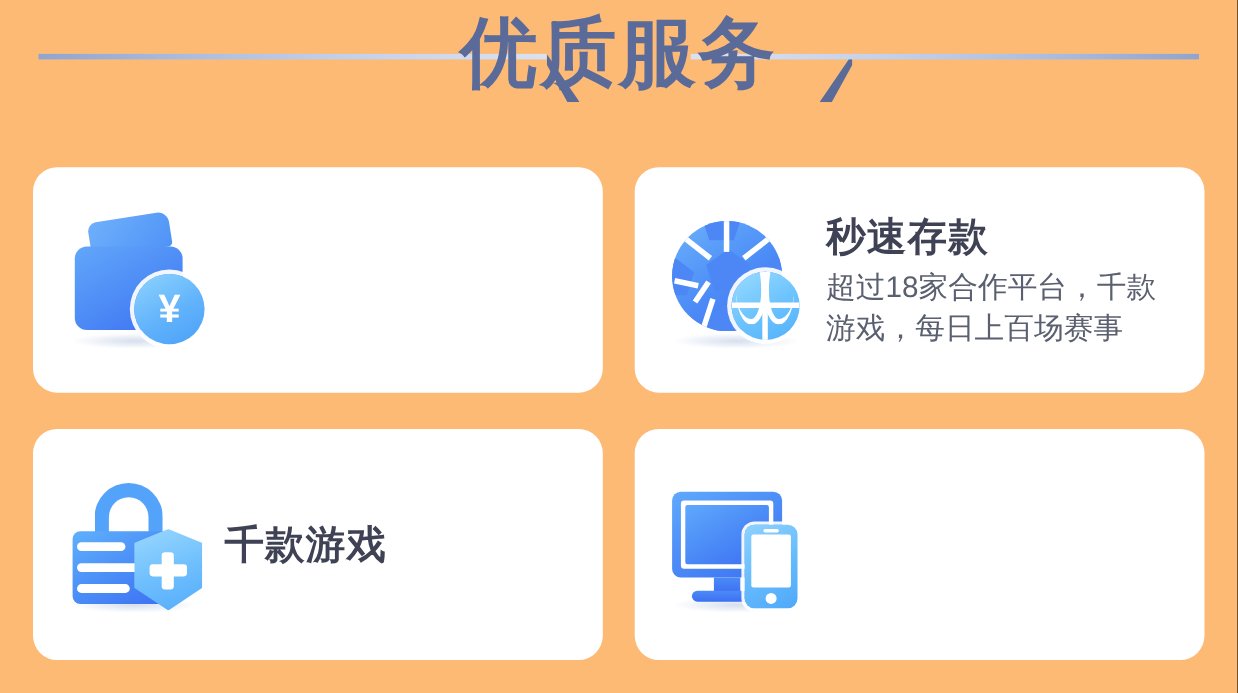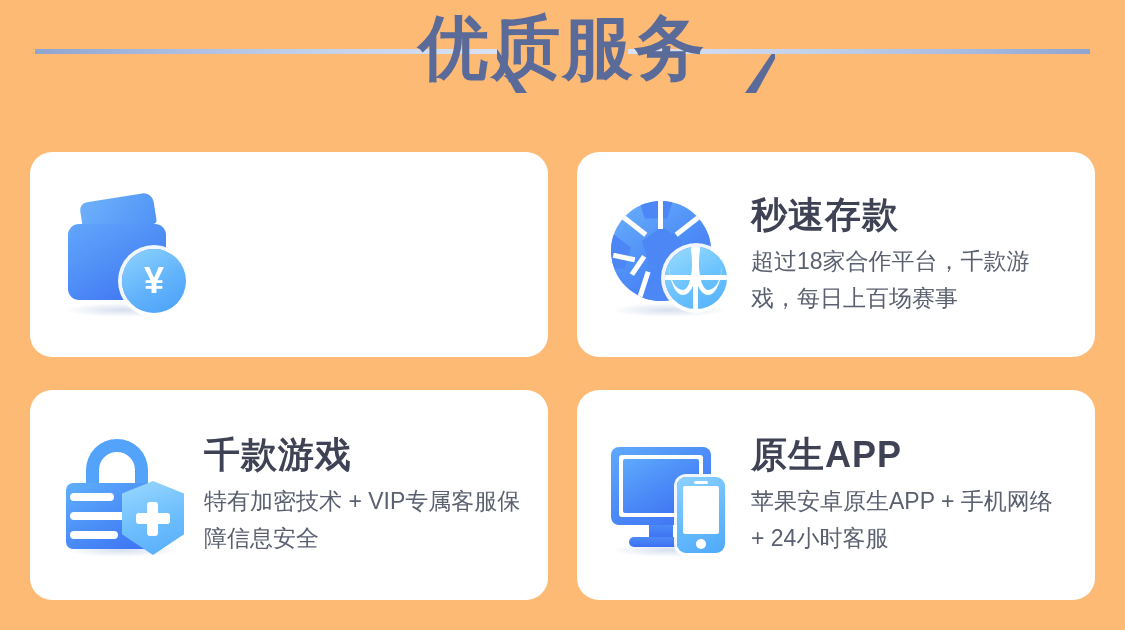--- a/index.html
+++ b/index.html
@@ -75,21 +75,21 @@
   .card-title {
     font-size:36px; line-height:44px; font-weight:bold;
     color:#3f4254; letter-spacing:1px;
     white-space:nowrap;
   }
   .card-desc {
     margin-top:6px;
     font-size:25px; line-height:35px;
     color:#5b6070; font-weight:normal;
   }
-  .card-desc.wide { font-size:23px; line-height:37px; }
+  .card-desc.wide { font-size:27px; line-height:37px; }
 
   
   .ishadow {
     position:absolute; left:6px; bottom:2px; width:112px; height:14px;
     background:radial-gradient(ellipse at center, rgba(120,150,200,.30) 0%, rgba(120,150,200,0) 72%);
     border-radius:50%;
   }
 
   
   .wallet-flap {
@@ -281,40 +281,35 @@
         <div class="lock-body"></div>
         <div class="lock-slot" style="left:10px;top:62px;width:44px;"></div>
         <div class="lock-slot" style="left:10px;top:81px;width:62px;"></div>
         <div class="lock-slot" style="left:10px;top:100px;width:48px;"></div>
         <div class="shield"></div>
         <div class="cross-h" style="left:76px;top:82px;width:34px;height:11px;"></div>
         <div class="cross-v" style="left:87px;top:71px;width:11px;height:34px;"></div>
       </div>
       <div class="txt">
         <div class="card-title">千款游戏</div>
-        <div class="card-desc wide">特有加密技术 + VIP专属客服保障信息安全</div>
       </div>
     </div>
 
     <div class="card">
       <div class="icon-wrap">
         <div class="ishadow"></div>
         <div class="monitor">
           <div class="mon-inner">
             <div class="mon-screen"></div>
           </div>
         </div>
         <div class="mon-neck"></div>
         <div class="mon-base"></div>
         <div class="phone">
           <div class="ph-speaker"></div>
           <div class="ph-screen"></div>
           <div class="ph-home"></div>
         </div>
       </div>
-      <div class="txt">
-        <div class="card-title">原生APP</div>
-        <div class="card-desc wide">苹果安卓原生APP + 手机网络 + 24小时客服</div>
-      </div>
     </div>
 
   </div>
 </div>
 
 </body></html>

